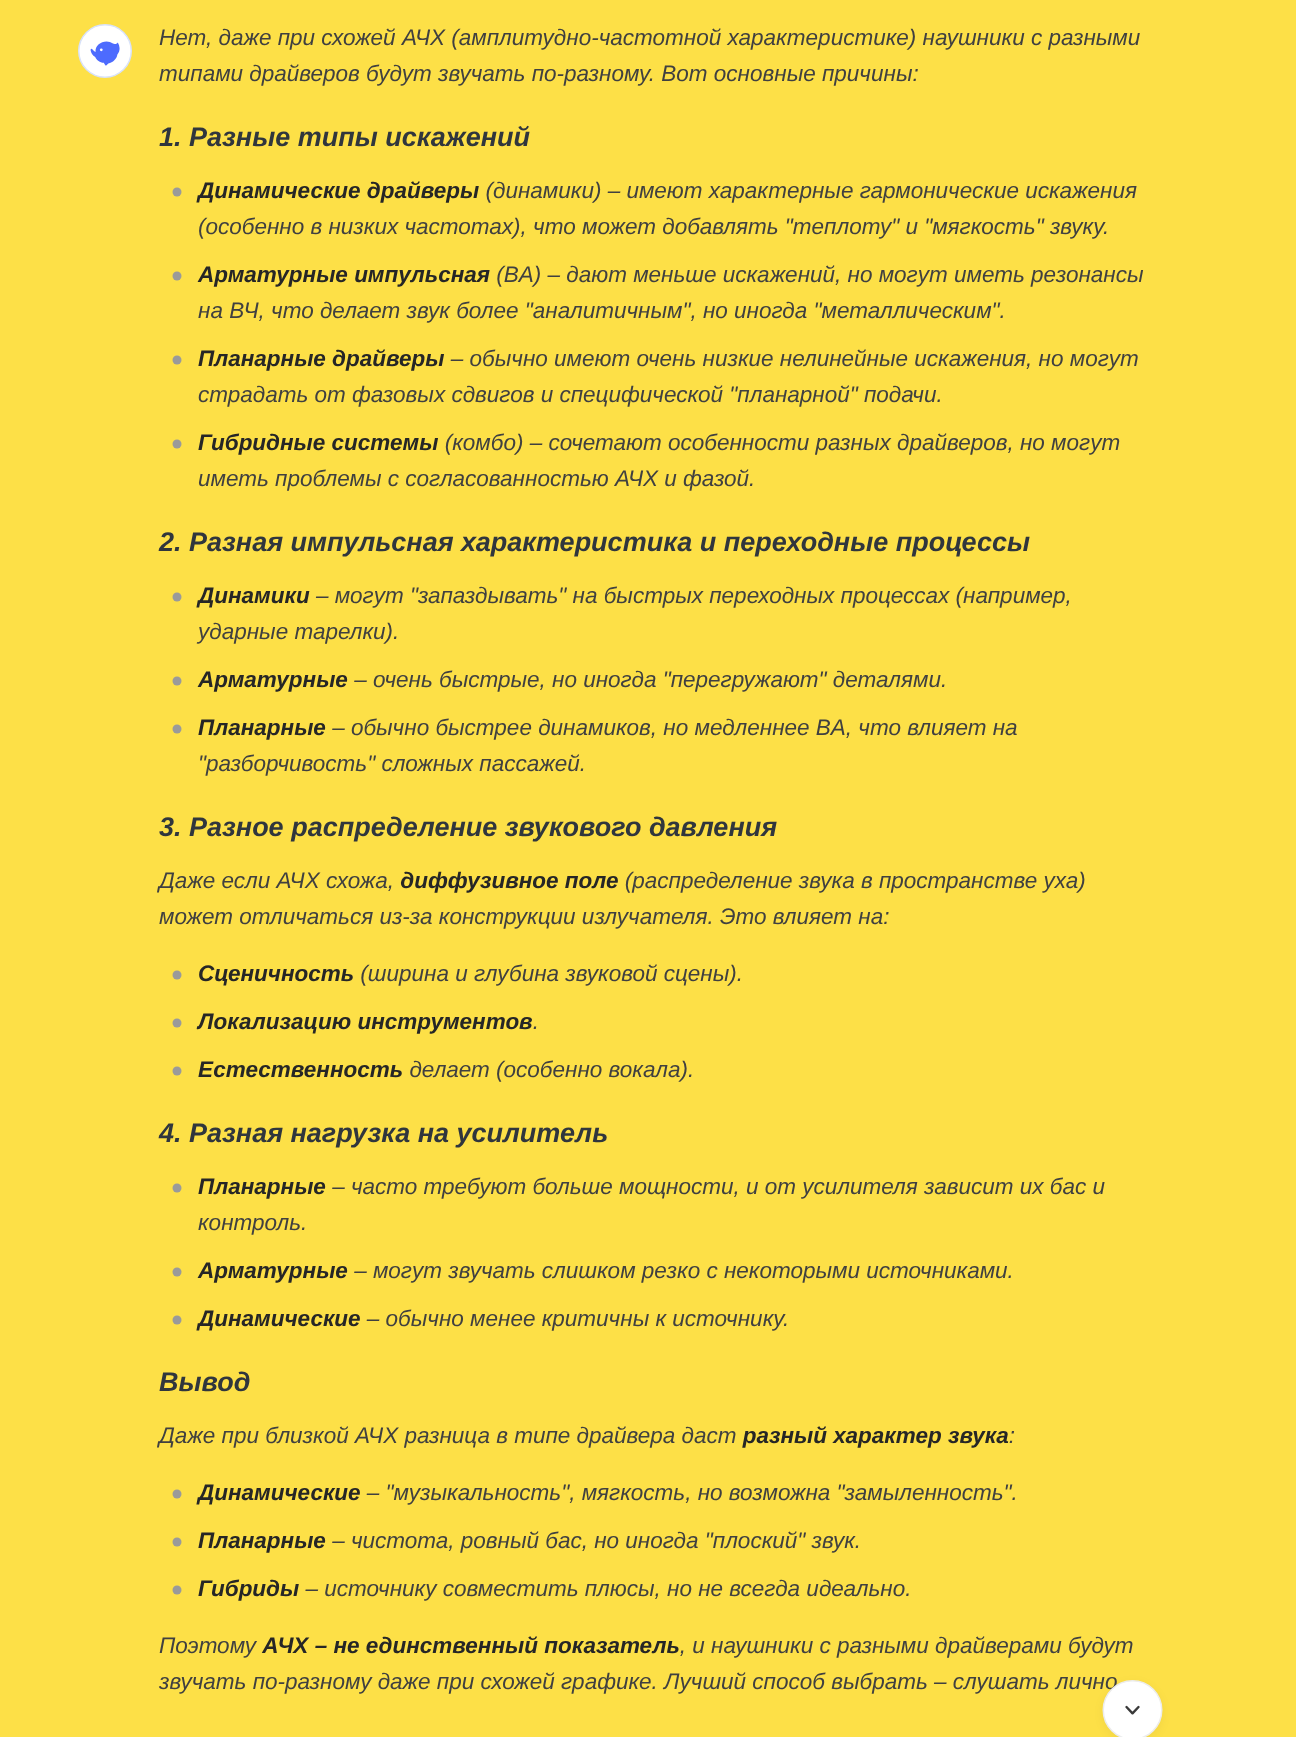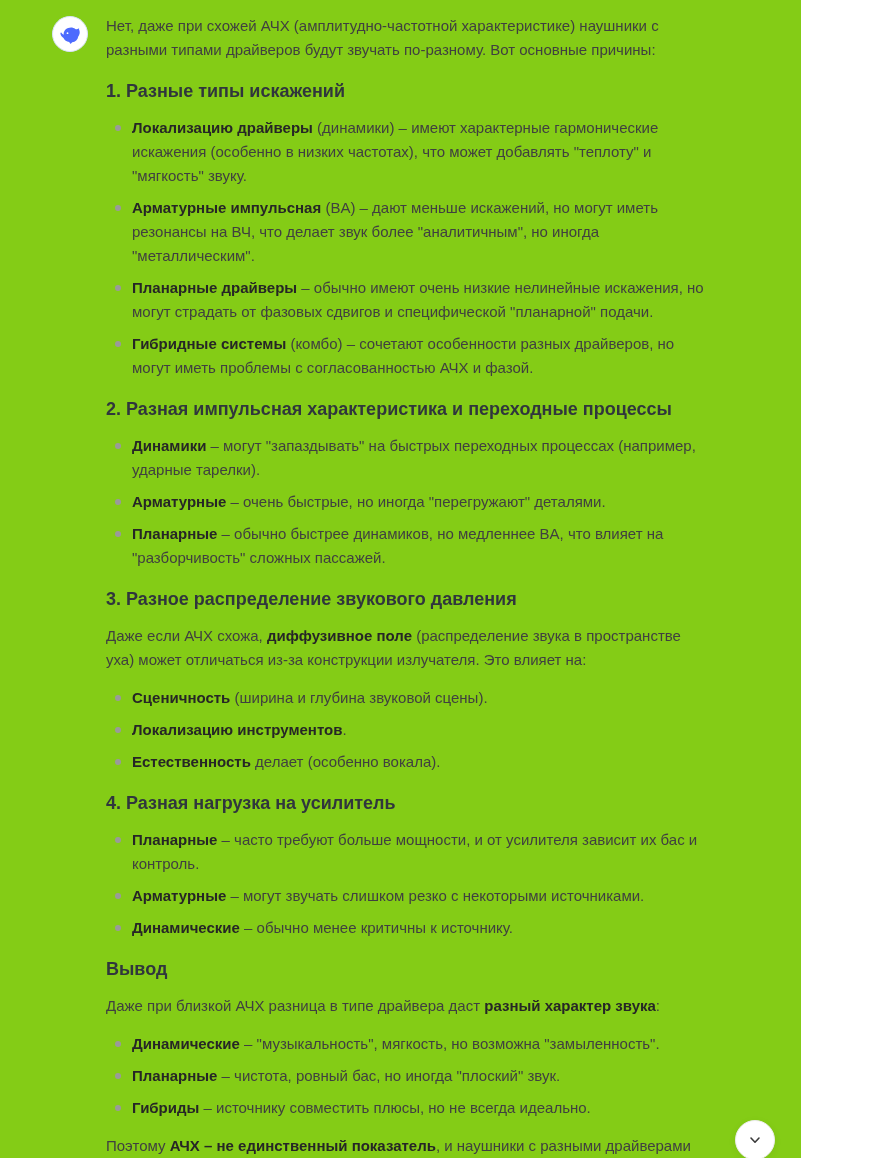--- a/index.html
+++ b/index.html
@@ -2,21 +2,21 @@
 <html><head>
 <meta charset="utf-8">
 <style>
   * { margin:0; padding:0; box-sizing:border-box; }
   html, body { background:#ffffff; }
   body {
     width:874px; height:1158px;
     font-family:"Liberation Sans", sans-serif;
     -webkit-font-smoothing:antialiased;
   }
-  .page { position:relative; width:801px; height:1158px; overflow:hidden; background:#84cc16; }
+  .page { position:relative; width:864px; height:1158px; overflow:hidden; background:#fde047;font-style:italic; }
 
   .message { display:flex; align-items:flex-start; padding:14px 96px 0 52px; }
   .avatar {
     flex:none; width:36px; height:36px; border-radius:50%;
     border:1px solid #d8e2fb; background:#fff;
     display:flex; align-items:center; justify-content:center;
     margin-top:2px;
   }
   .avatar svg { display:block; }
 
@@ -60,21 +60,21 @@
           <path fill="#4D6BFE" d="M22.1 5.9c-.3-.2-.7-.1-.9.1-.5.5-1.2.9-1.9.9-.5.1-1-.1-1.5-.3C16.4 5.6 14.8 5 13.1 5 8.7 5 5.1 8.1 5.1 12c0 .2 0 .5.1.7-1-.3-1.9-1-2.4-1.9-.2-.3-.5-.5-.9-.3-.3.1-.5.4-.4.8.2 2.1 1.5 4 3.4 5 1 2.4 3.4 4.1 6.2 4.3l1.1 1.7c.2.3.6.4.9.1l1.3-1.3c3.4-.6 6.1-3.2 6.6-6.5 1.1-1.4 1.7-3.1 1.6-4.8-.1-1.4-.5-2.7-1.2-3.8-.1-.1-.2-.1-.3-.1z"></path>
           <circle cx="9.3" cy="11.1" r="1" fill="#ffffff"></circle>
         </svg>
       </span>
     </div>
 
     <div class="content">
         <p><span>Нет, даже при схожей АЧХ (амплитудно-частотной характеристике) наушники с разными типами драйверов будут звучать по-разному. Вот основные причины:</span></p>
         <h3>1. Разные типы искажений</h3>
         <ul>
-          <li><strong>Локализацию драйверы</strong><span> (динамики) – имеют характерные гармонические искажения (особенно в низких частотах), что может добавлять "теплоту" и "мягкость" звуку.</span></li>
+          <li><strong>Динамические драйверы</strong><span> (динамики) – имеют характерные гармонические искажения (особенно в низких частотах), что может добавлять "теплоту" и "мягкость" звуку.</span></li>
           <li><strong>Арматурные импульсная</strong><span> (BA) – дают меньше искажений, но могут иметь резонансы на ВЧ, что делает звук более "аналитичным", но иногда "металлическим".</span></li>
           <li><strong>Планарные драйверы</strong><span> – обычно имеют очень низкие нелинейные искажения, но могут страдать от фазовых сдвигов и специфической "планарной" подачи.</span></li>
           <li><strong>Гибридные системы</strong><span> (комбо) – сочетают особенности разных драйверов, но могут иметь проблемы с согласованностью АЧХ и фазой.</span></li>
         </ul>
         <h3>2. Разная импульсная характеристика и переходные процессы</h3>
         <ul>
           <li><strong>Динамики</strong><span> – могут "запаздывать" на быстрых переходных процессах (например, ударные тарелки).</span></li>
           <li><strong>Арматурные</strong><span> – очень быстрые, но иногда "перегружают" деталями.</span></li>
           <li><strong>Планарные</strong><span> – обычно быстрее динамиков, но медленнее BA, что влияет на "разборчивость" сложных пассажей.</span></li>
         </ul>

